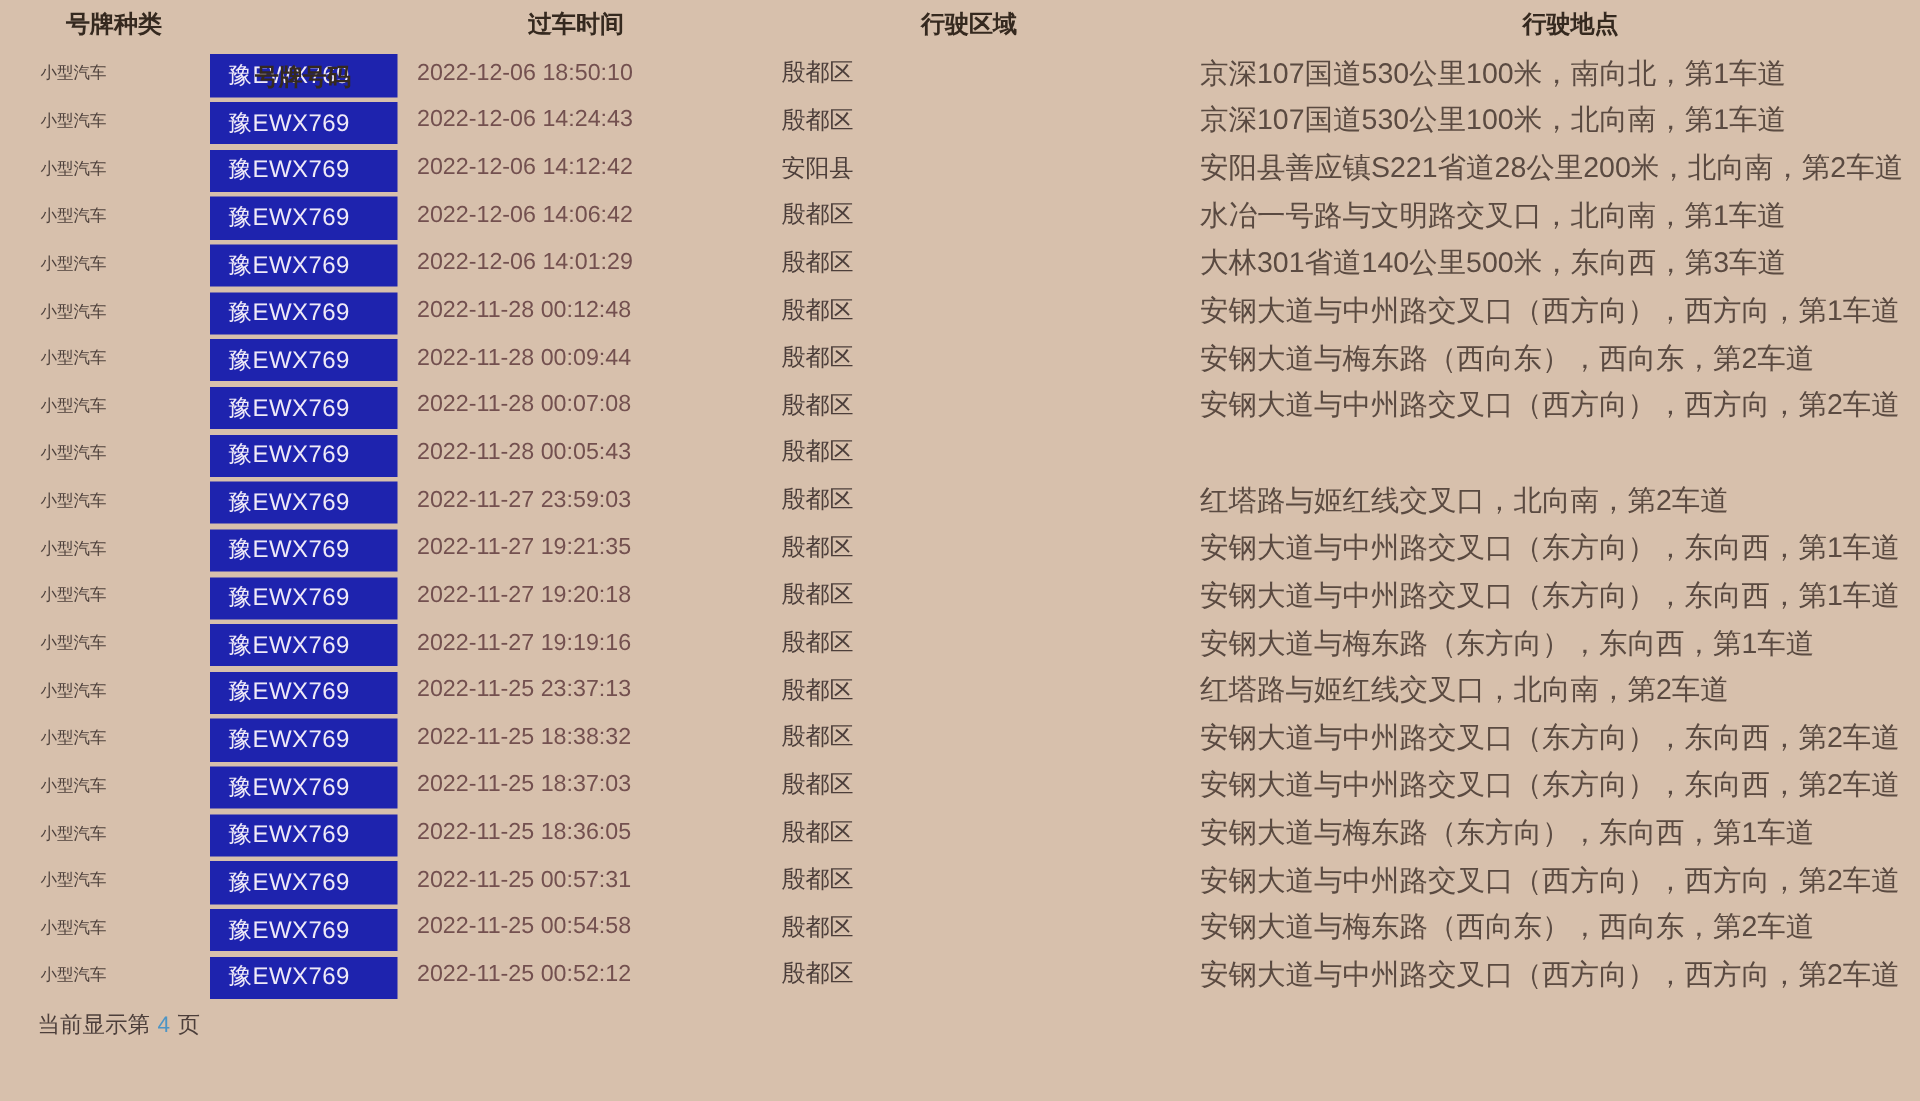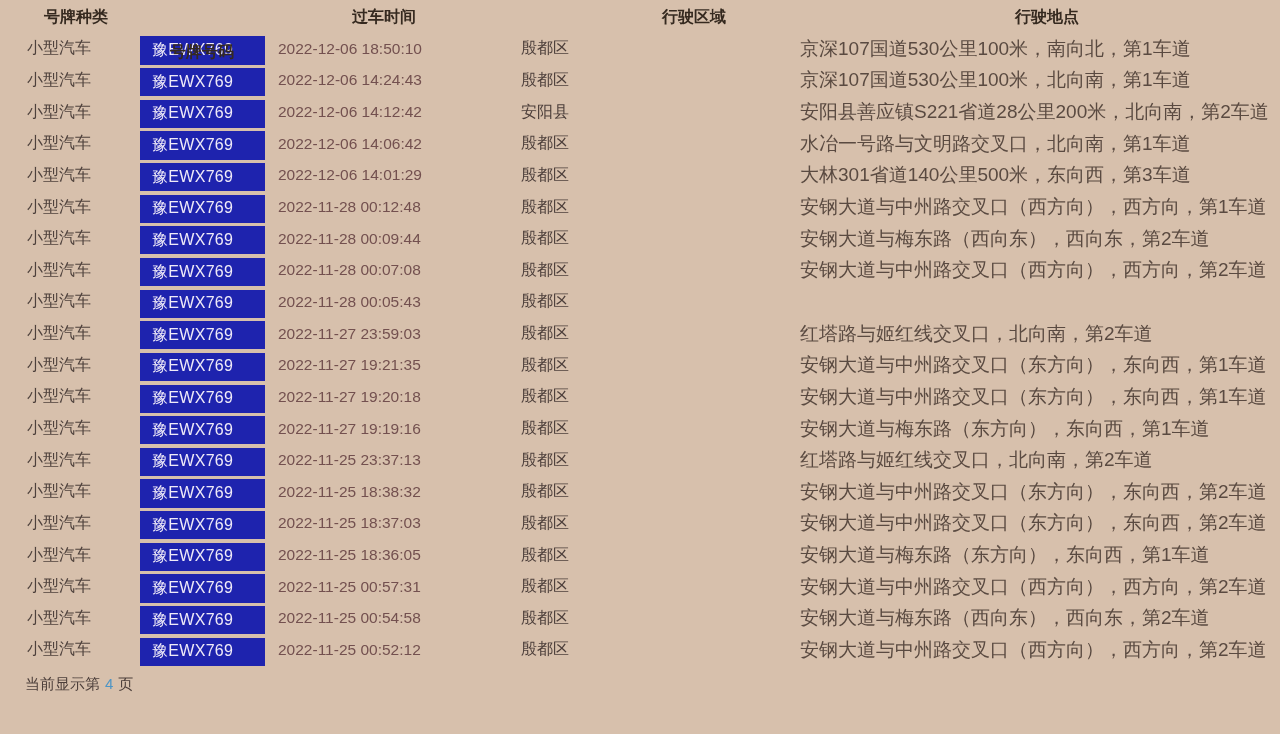--- a/index.html
+++ b/index.html
@@ -12,28 +12,28 @@
     width:1280px;height:734px;overflow:hidden;background:var(--bg);
     font-family:"Liberation Sans","DejaVu Sans",sans-serif;
     -webkit-font-smoothing:antialiased;
   }
   .page{position:relative;width:1280px;height:734px;}
   .thead{position:relative;height:33px;}
   .thead .hlabel{
     position:absolute;top:50%;transform:translate(-50%,-50%);
     font-size:16px;font-weight:bold;color:var(--header-text);white-space:nowrap;
   }
-  .h1{left:76px;} .h2{left:202px;margin-top:35px;} .h3{left:384px;} .h4{left:646px;margin-left:48px;} .h5{left:1047px;}
+  .h1{left:76px;} .h2{left:202px;margin-top:35px;} .h3{left:384px;} .h4{left:646px;} .h5{left:1047px;}
   .rows{}
   .row{
     height:31.65px;display:grid;align-items:center;
     grid-template-columns:140px 125px 205px 150px 1fr;
   }
   .cell{white-space:nowrap;overflow:visible;}
-  .c-type{padding-left:27px;font-size:16px;color:var(--body-text);}
+  .c-type{padding-left:27px;font-size:11px;color:var(--body-text);}
   .c-plate{height:100%;display:flex;align-items:flex-end;}
   .badge{
     box-sizing:border-box;width:125px;height:28.2px;display:flex;align-items:center;
     padding-left:12px;background:var(--badge-bg);color:var(--badge-text);
     font-size:16px;letter-spacing:.3px;cursor:pointer;
   }
   .c-time{padding-left:13px;font-size:15.5px;color:var(--time-text);}
   .c-region{text-align:center;font-size:16px;color:var(--region-text);}
   .c-loc{padding-left:180px;font-size:19px;color:var(--location-text);}
   .footer{

